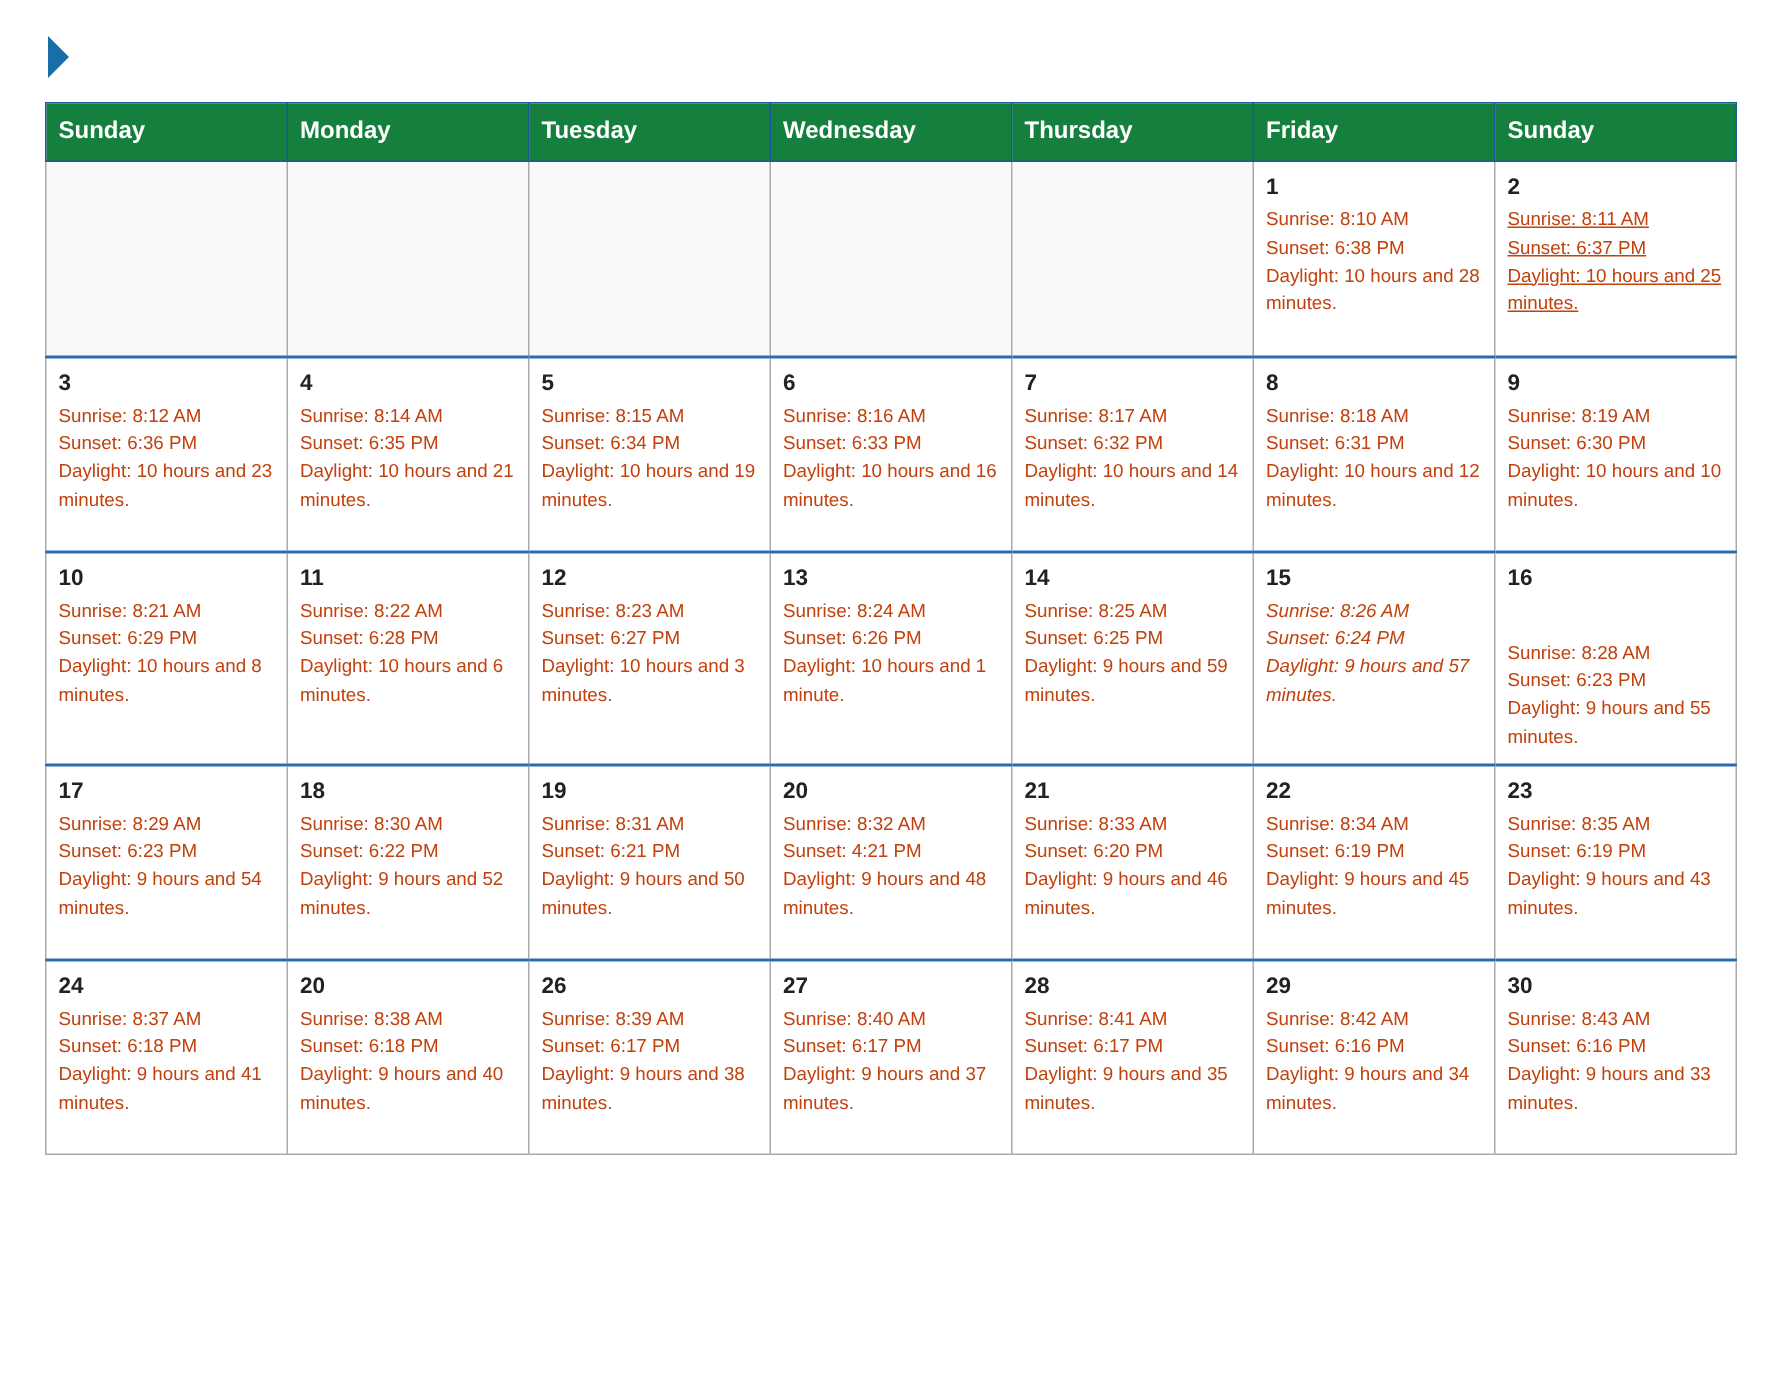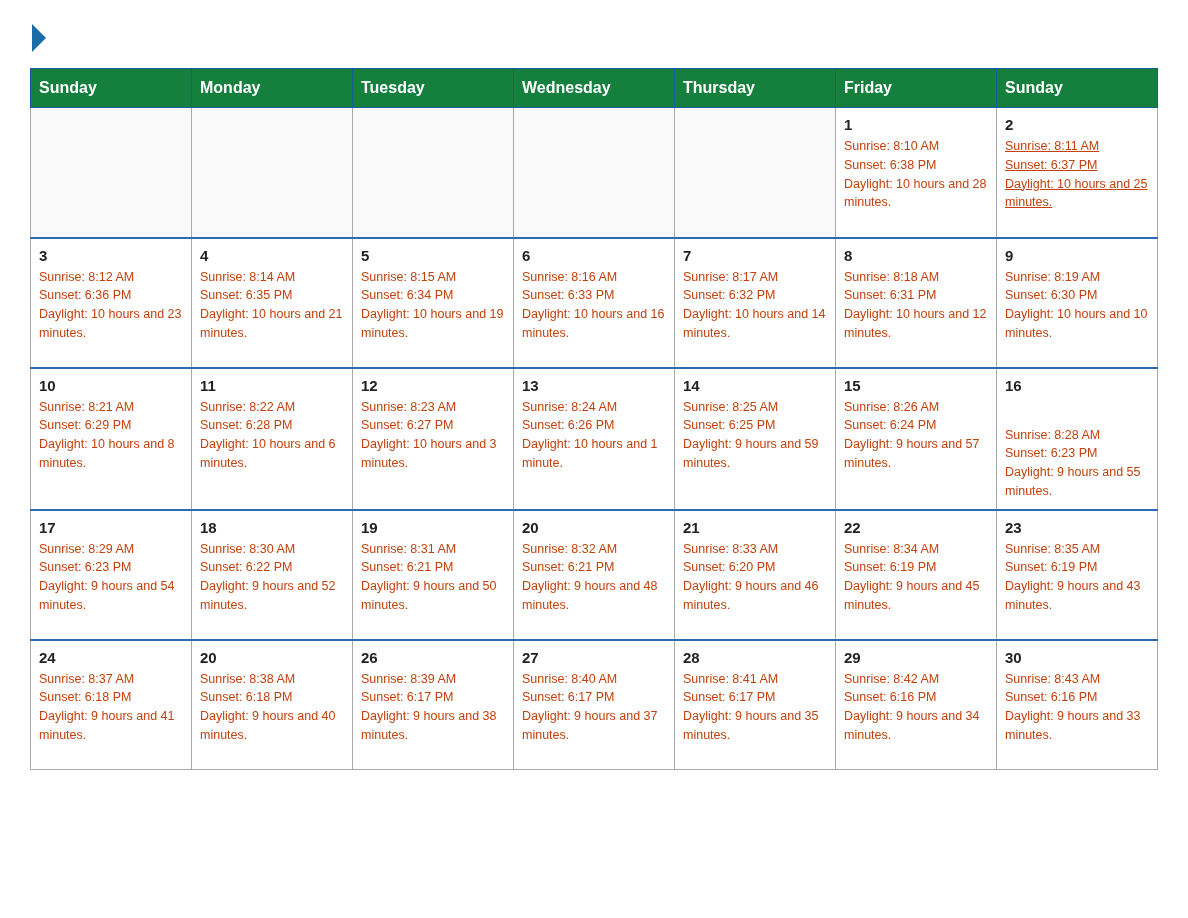--- a/index.html
+++ b/index.html
@@ -221,21 +221,21 @@
 Daylight: 10 hours and 1 minute.</div>
         </td>
         <td>
           <span class="day-num">14</span>
           <div class="day-info" style="white-space: pre-line;">Sunrise: 8:25 AM
 Sunset: 6:25 PM
 Daylight: 9 hours and 59 minutes.</div>
         </td>
         <td>
           <span class="day-num">15</span>
-          <div class="day-info" style="white-space: pre-line;">Sunrise: 8:26 AM
+          <div class="day-info" style="white-space: pre-line; font-style: italic;">Sunrise: 8:26 AM
 Sunset: 6:24 PM
 Daylight: 9 hours and 57 minutes.</div>
         </td>
         <td>
           <span class="day-num">16</span>
           <div class="day-info" style="white-space: pre-line; margin-top: 32px;">Sunrise: 8:28 AM
 Sunset: 6:23 PM
 Daylight: 9 hours and 55 minutes.</div>
         </td>
       </tr>
@@ -254,21 +254,21 @@
         </td>
         <td>
           <span class="day-num">19</span>
           <div class="day-info" style="white-space: pre-line;">Sunrise: 8:31 AM
 Sunset: 6:21 PM
 Daylight: 9 hours and 50 minutes.</div>
         </td>
         <td>
           <span class="day-num">20</span>
           <div class="day-info" style="white-space: pre-line;">Sunrise: 8:32 AM
-Sunset: 6:21 PM
+Sunset: 4:21 PM
 Daylight: 9 hours and 48 minutes.</div>
         </td>
         <td>
           <span class="day-num">21</span>
           <div class="day-info" style="white-space: pre-line;">Sunrise: 8:33 AM
 Sunset: 6:20 PM
 Daylight: 9 hours and 46 minutes.</div>
         </td>
         <td>
           <span class="day-num">22</span>

